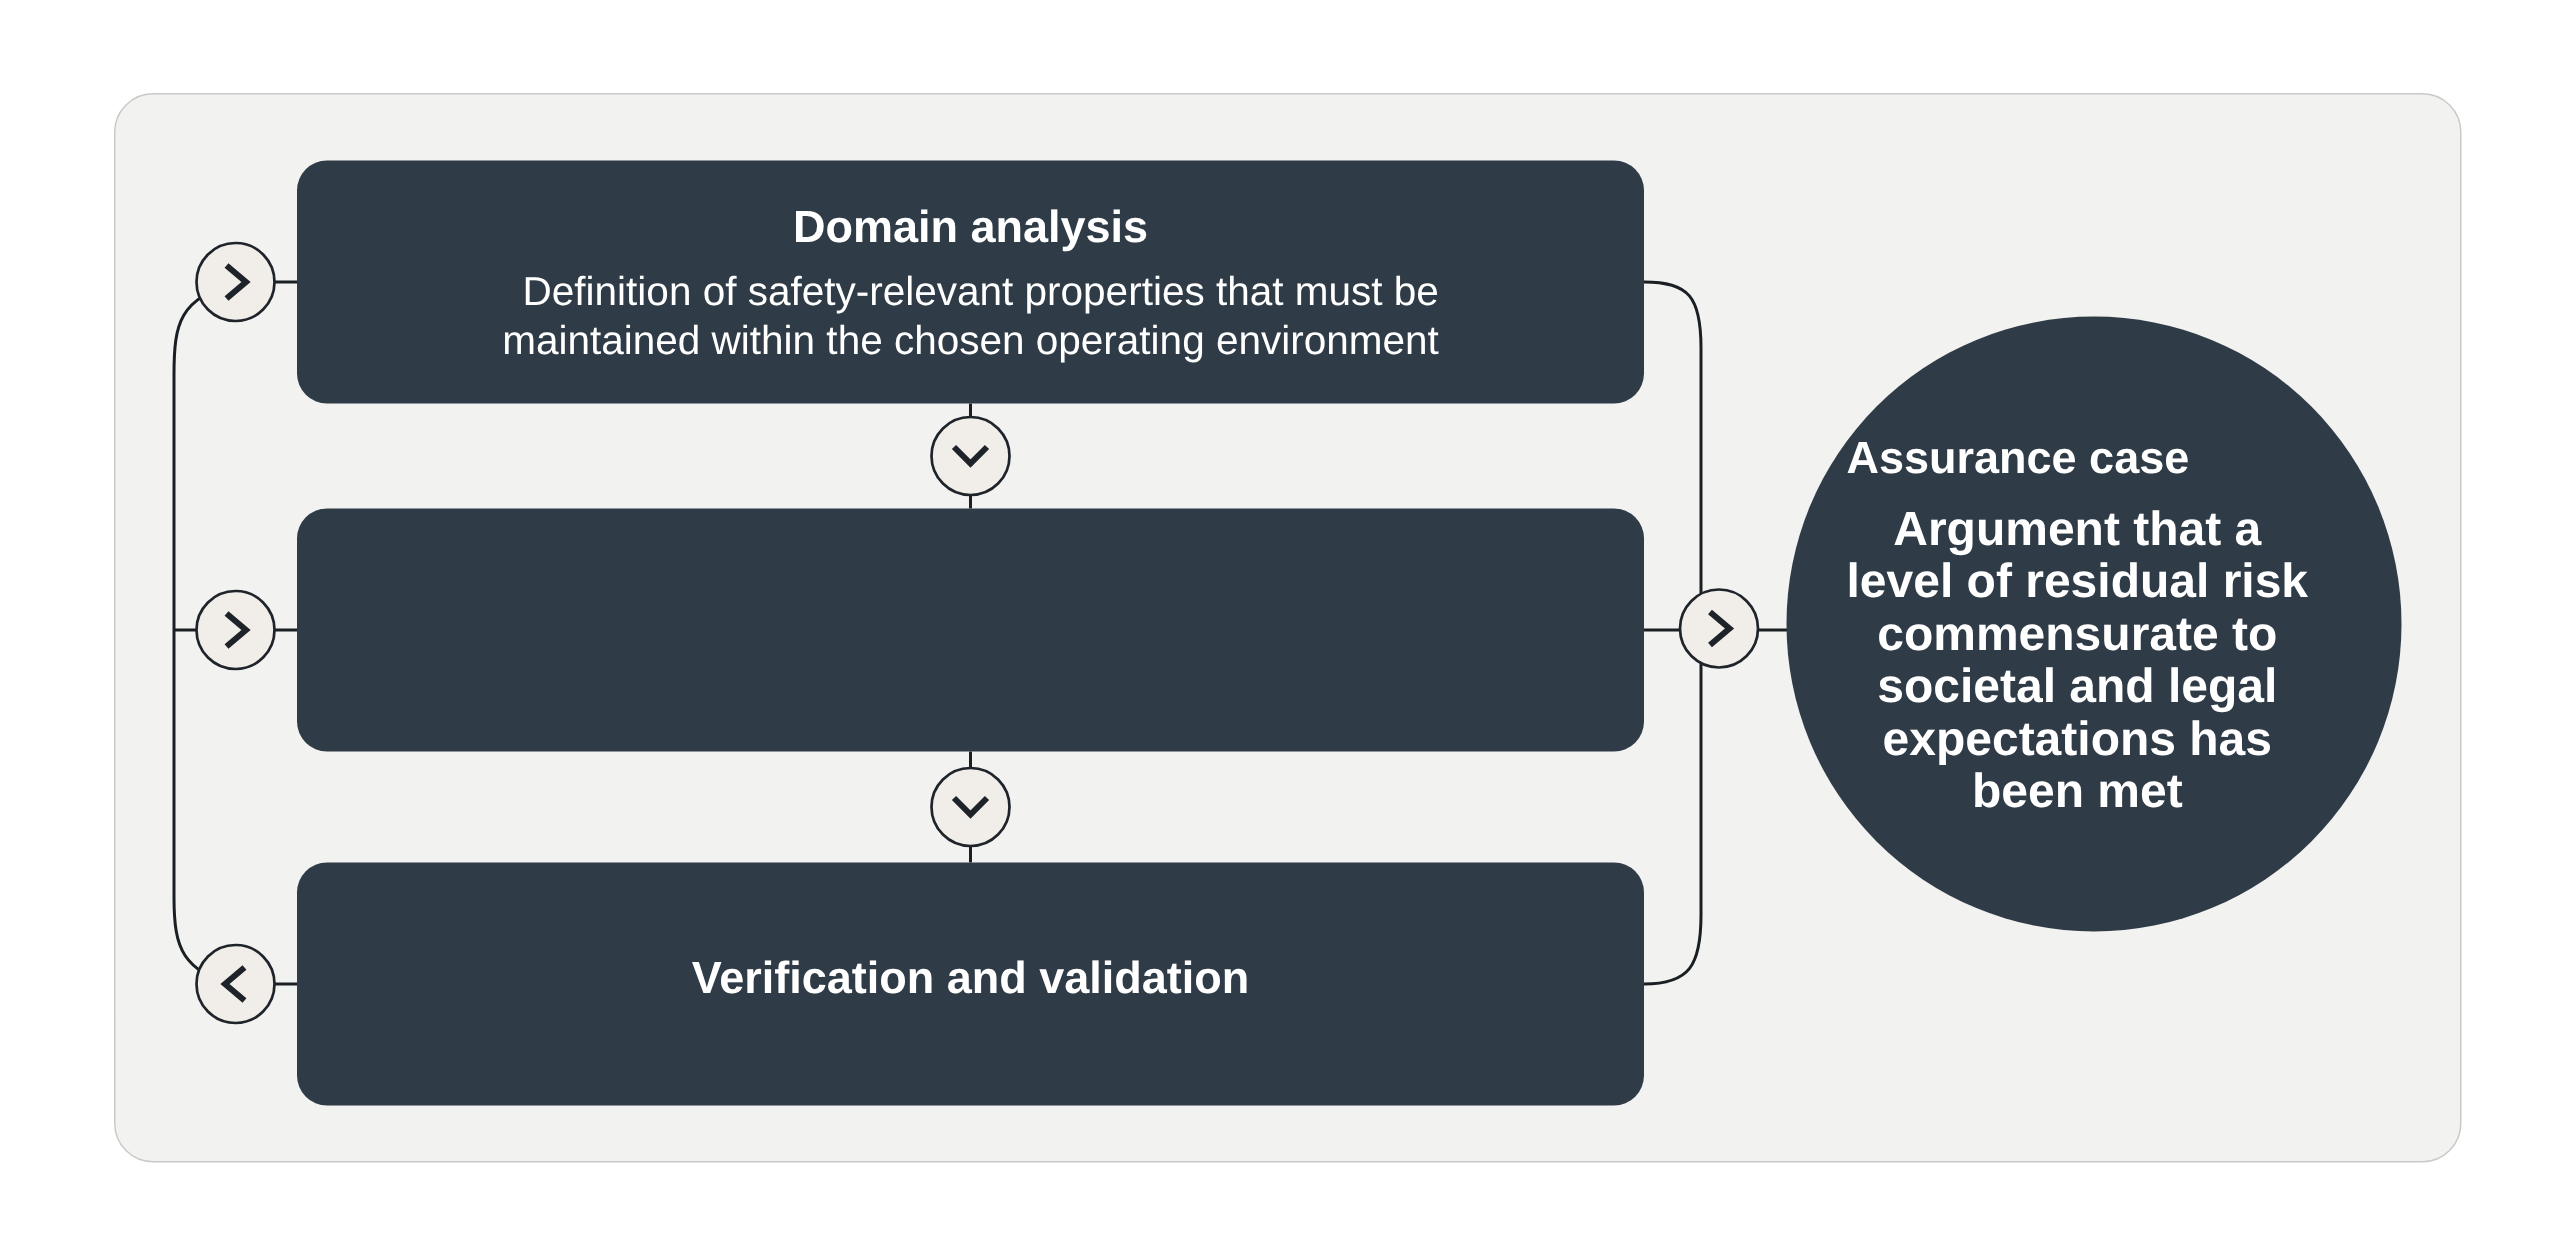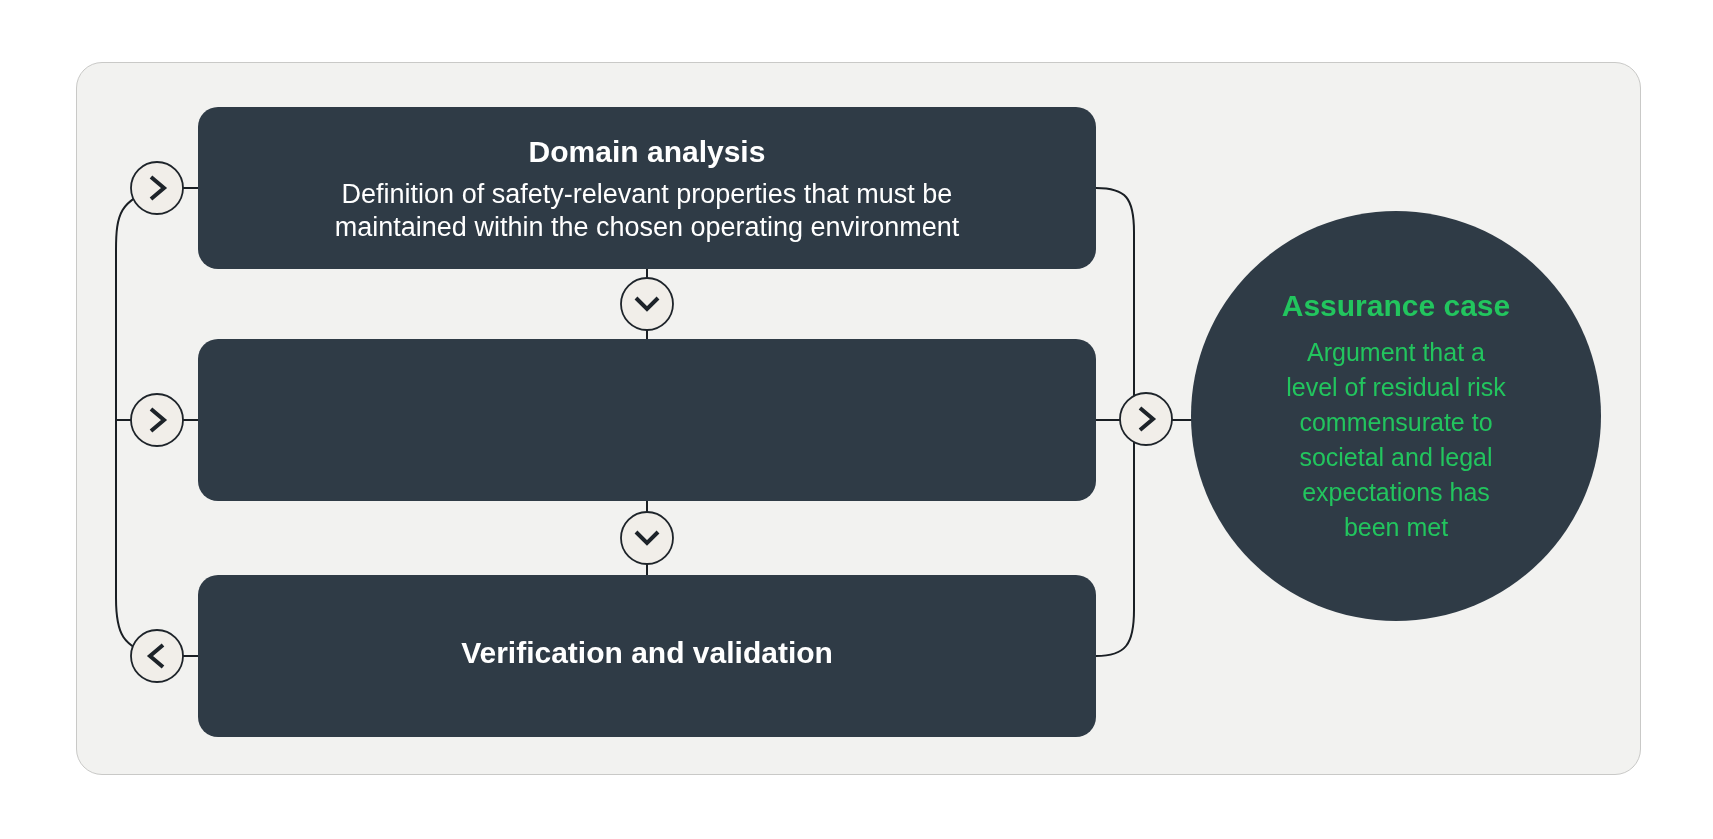--- a/index.html
+++ b/index.html
@@ -39,21 +39,21 @@
     left: 198px;
     width: 898px;
     height: 162px;
     background: #2f3b46;
     border-radius: 20px;
     color: #ffffff;
     display: flex;
     flex-direction: column;
     align-items: center;
     justify-content: center;
-    text-align: center;
+    text-align: right;
     box-sizing: border-box;
     padding: 8px 30px;
   }
   .stage-box .stage-title {
     font-size: 30px;
     font-weight: 700;
     line-height: 38px;
     margin-bottom: 7px;
   }
   .stage-box .stage-desc {
@@ -67,38 +67,38 @@
   #box-verification{ top: 575px; }
 
   .assurance-circle {
     position: absolute;
     left: 1191px;
     top: 211px;
     width: 410px;
     height: 410px;
     border-radius: 50%;
     background: #2f3b46;
-    color: #22c55e;
+    color: #ffffff;
     display: flex;
     flex-direction: column;
-    align-items: center;
+    align-items: flex-start;
     justify-content: center;
     text-align: center;
     box-sizing: border-box;
     padding: 20px 40px;
   }
   .assurance-circle .circle-title {
     font-size: 30px;
     font-weight: 700;
     line-height: 38px;
     margin-bottom: 10px;
   }
   .assurance-circle .circle-desc {
-    font-size: 25px;
-    font-weight: 400;
+    font-size: 32px;
+    font-weight: 700;
     line-height: 35px;
     white-space: pre-line;
   }
 </style>
 </head>
 <body>
 
 <div class="page">
 
   <div class="frame"></div>

